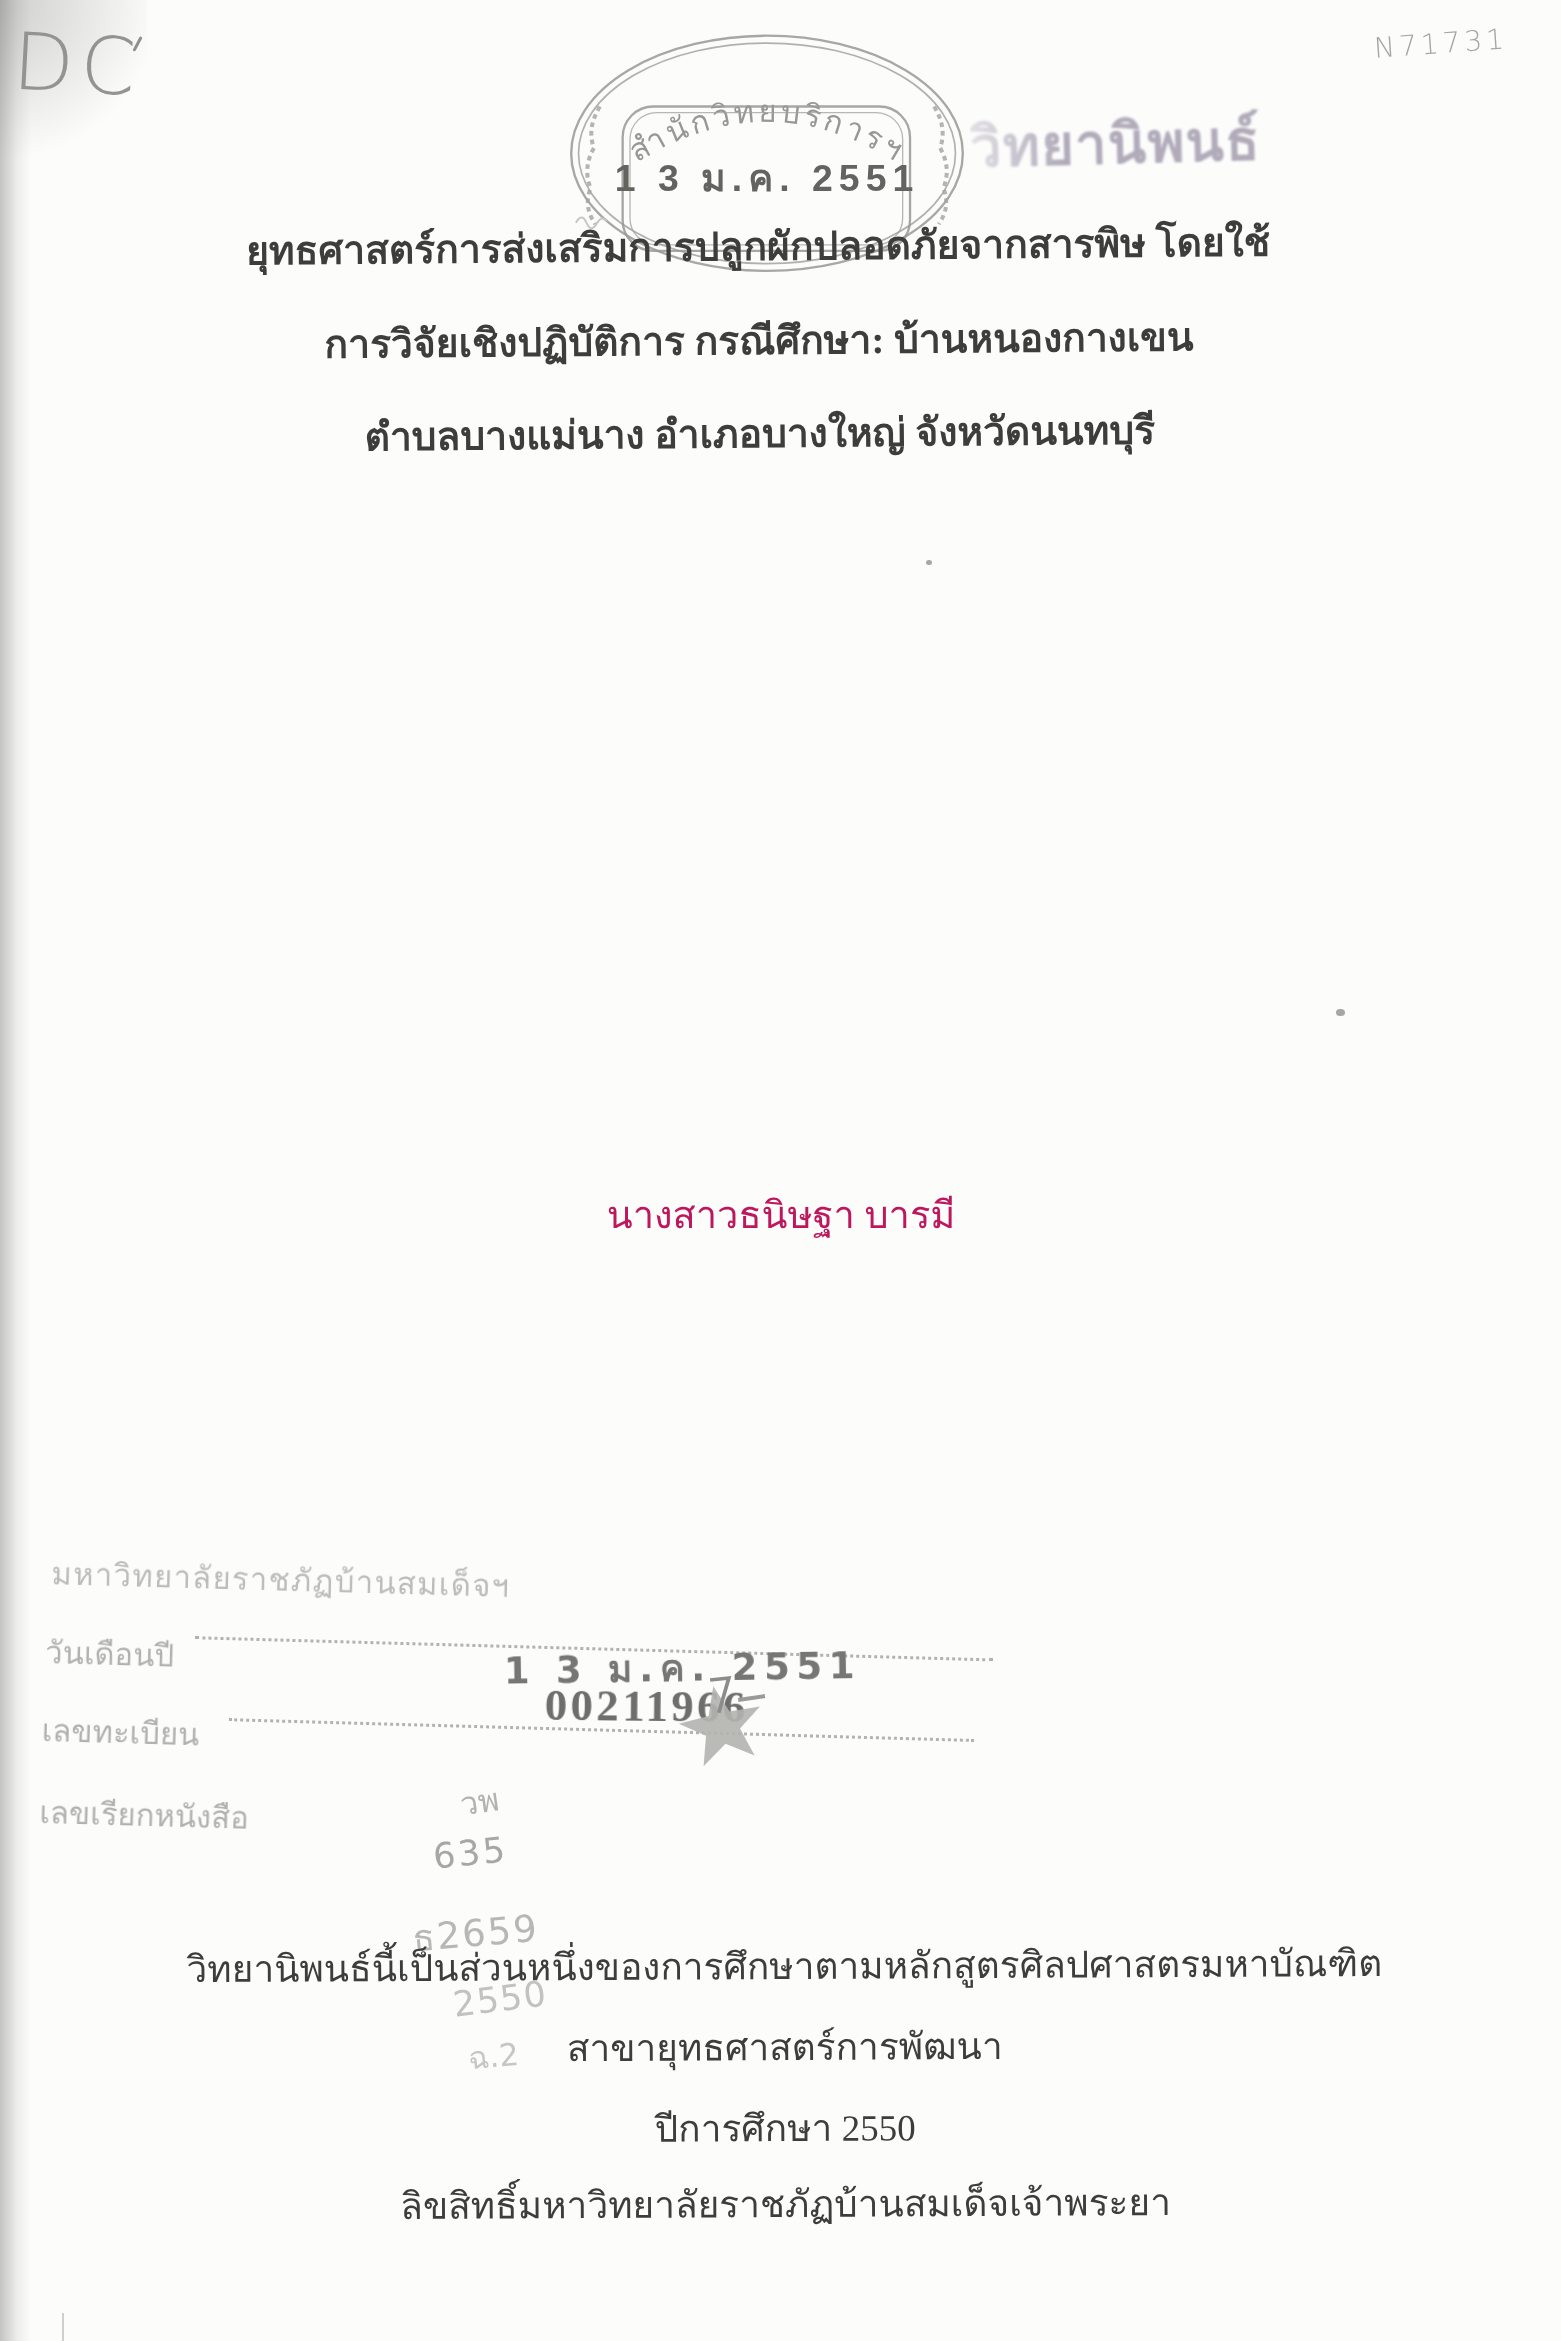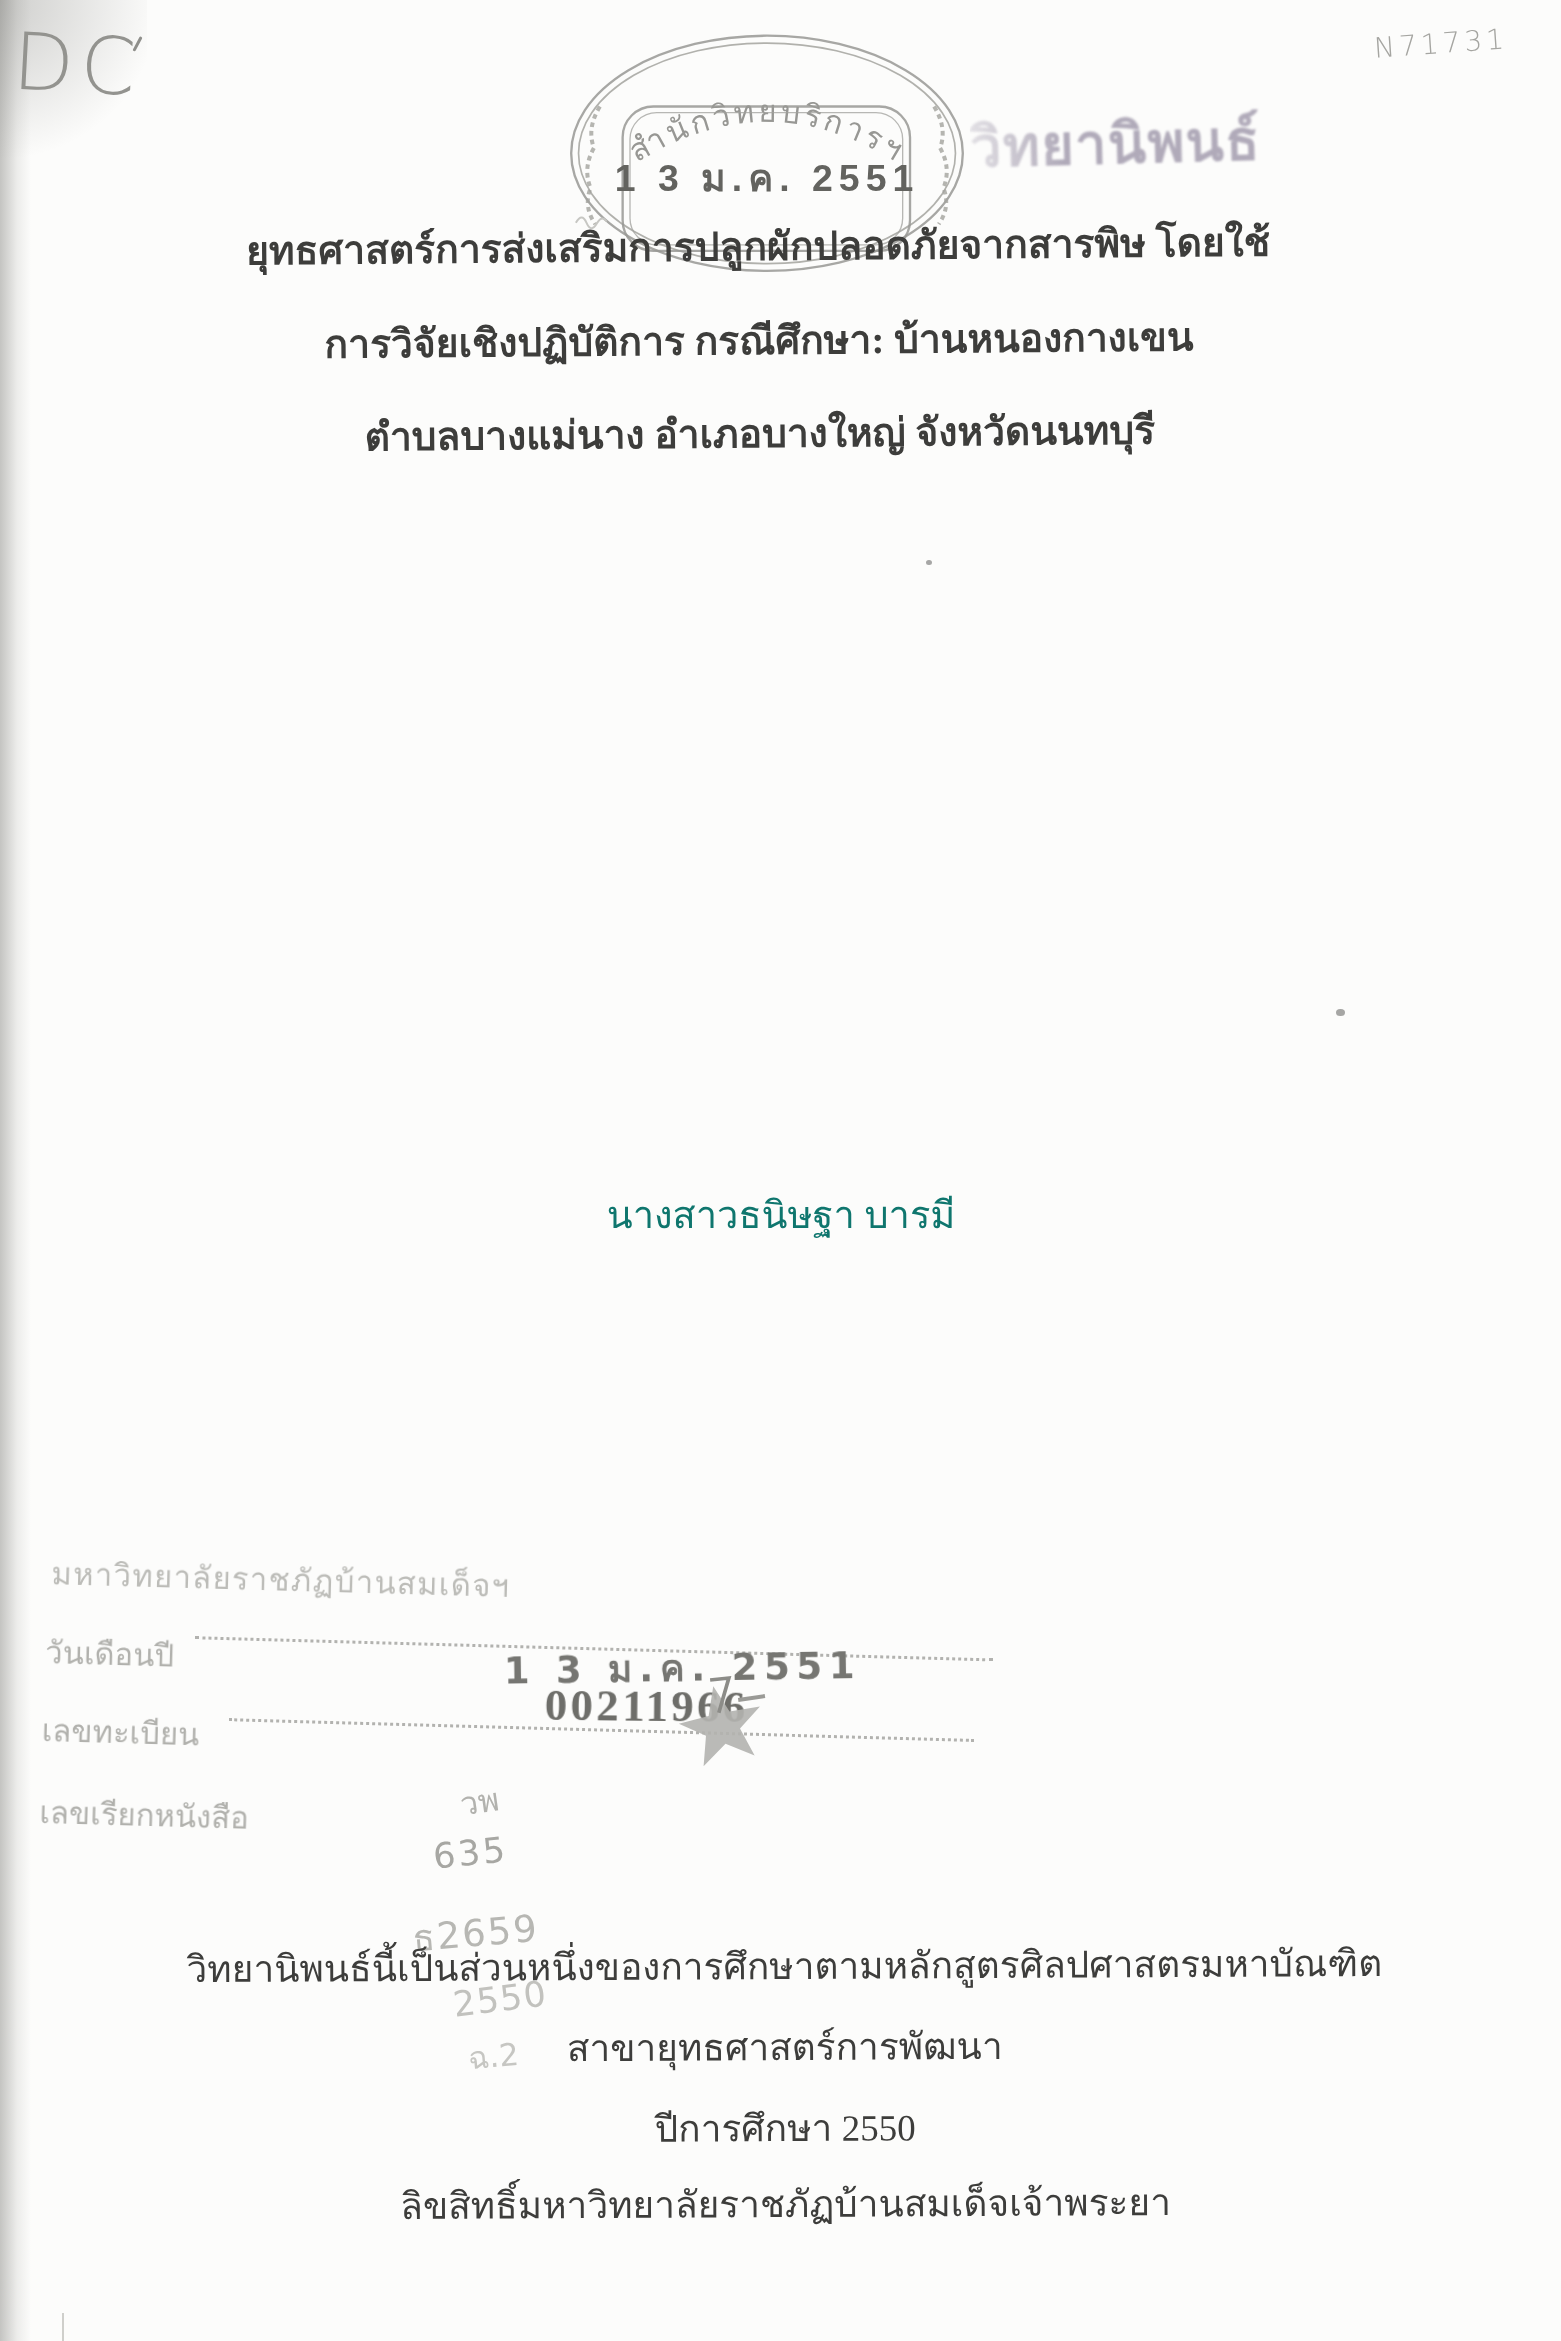--- a/index.html
+++ b/index.html
@@ -26,21 +26,21 @@
 
   
   .hand{font-family:"DejaVu Sans","Liberation Sans",sans-serif;font-weight:300;}
   .dc{left:13.4px;top:18.7px;font-size:79px;color:#93938f;letter-spacing:6.7px;transform:rotate(3deg);}
   .dc-tick{left:136px;top:36px;width:3.3px;height:16px;background:#8f8f8b;transform:rotate(28deg);border-radius:1.3px;}
   .acc-no{left:1374px;top:27px;font-size:28px;color:#a5a5a1;letter-spacing:4px;transform:rotate(-4deg);}
 
   
   .title-block{left:-25.4px;top:0;width:1562px;transform:rotate(-.5deg);}
   .title-line{font-weight:600;font-size:39px;color:#3d3d3b;}
-  .author-line{font-size:38px;font-weight:500;color:#0f766e;}
+  .author-line{font-size:38px;font-weight:500;color:#be185d;}
   .footer-block{left:-6.7px;top:0;width:1562px;transform:rotate(-.3deg);}
   .footer-line{font-size:37px;font-weight:500;color:#3d3d3b;}
 
   
   .thesis-stamp{
     left:970px;top:99px;font-size:56px;font-weight:700;color:#a39cae;
     transform:rotate(-1.5deg);filter:blur(1.1px);opacity:.85;letter-spacing:1.3px;
     -webkit-mask-image:linear-gradient(to right,rgba(0,0,0,.35),#000 32%);
     mask-image:linear-gradient(to right,rgba(0,0,0,.35),#000 32%);
     font-family:"Liberation Sans","DejaVu Sans",sans-serif;

